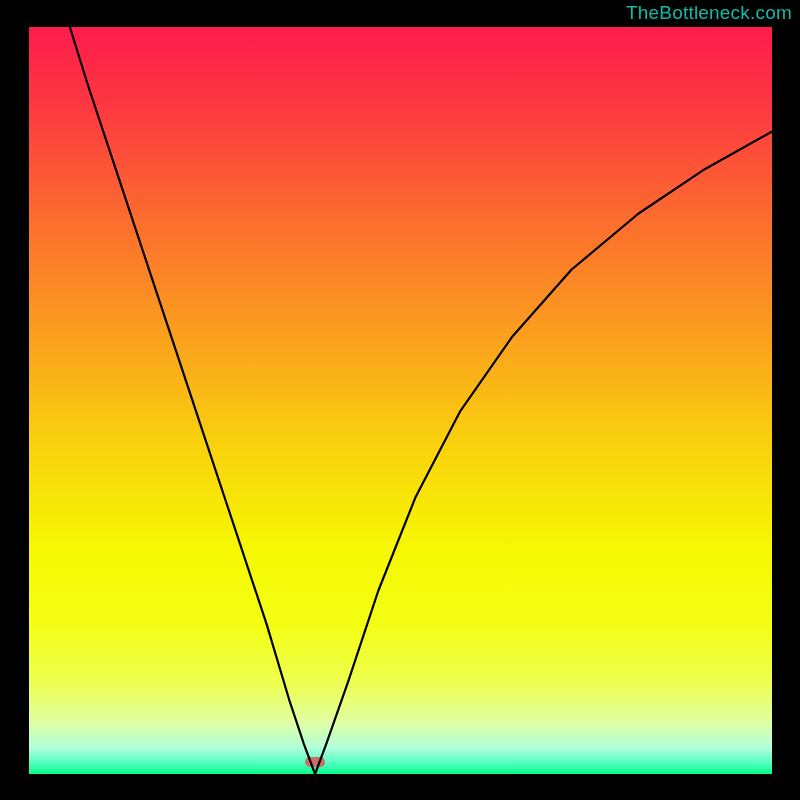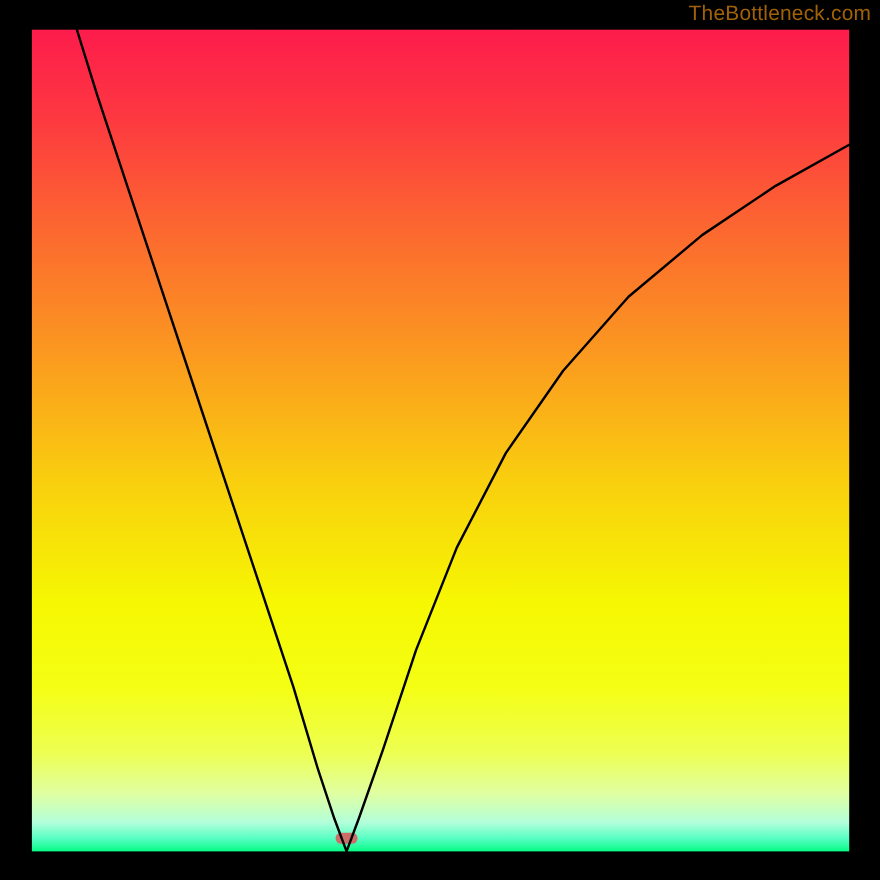--- a/index.html
+++ b/index.html
@@ -13,21 +13,21 @@
   .frame {
     position: relative;
     width: 800px;
     height: 800px;
     background: #000;
   }
   .watermark {
     position: absolute;
     top: 2px;
     right: 8px;
-    color: #a16207;
+    color: #14b8a6;
     font-size: 19px;
     letter-spacing: 0.2px;
     z-index: 5;
     font-weight: 400;
   }
   svg.plot {
     position: absolute;
     display: block;
   }
 </style>

